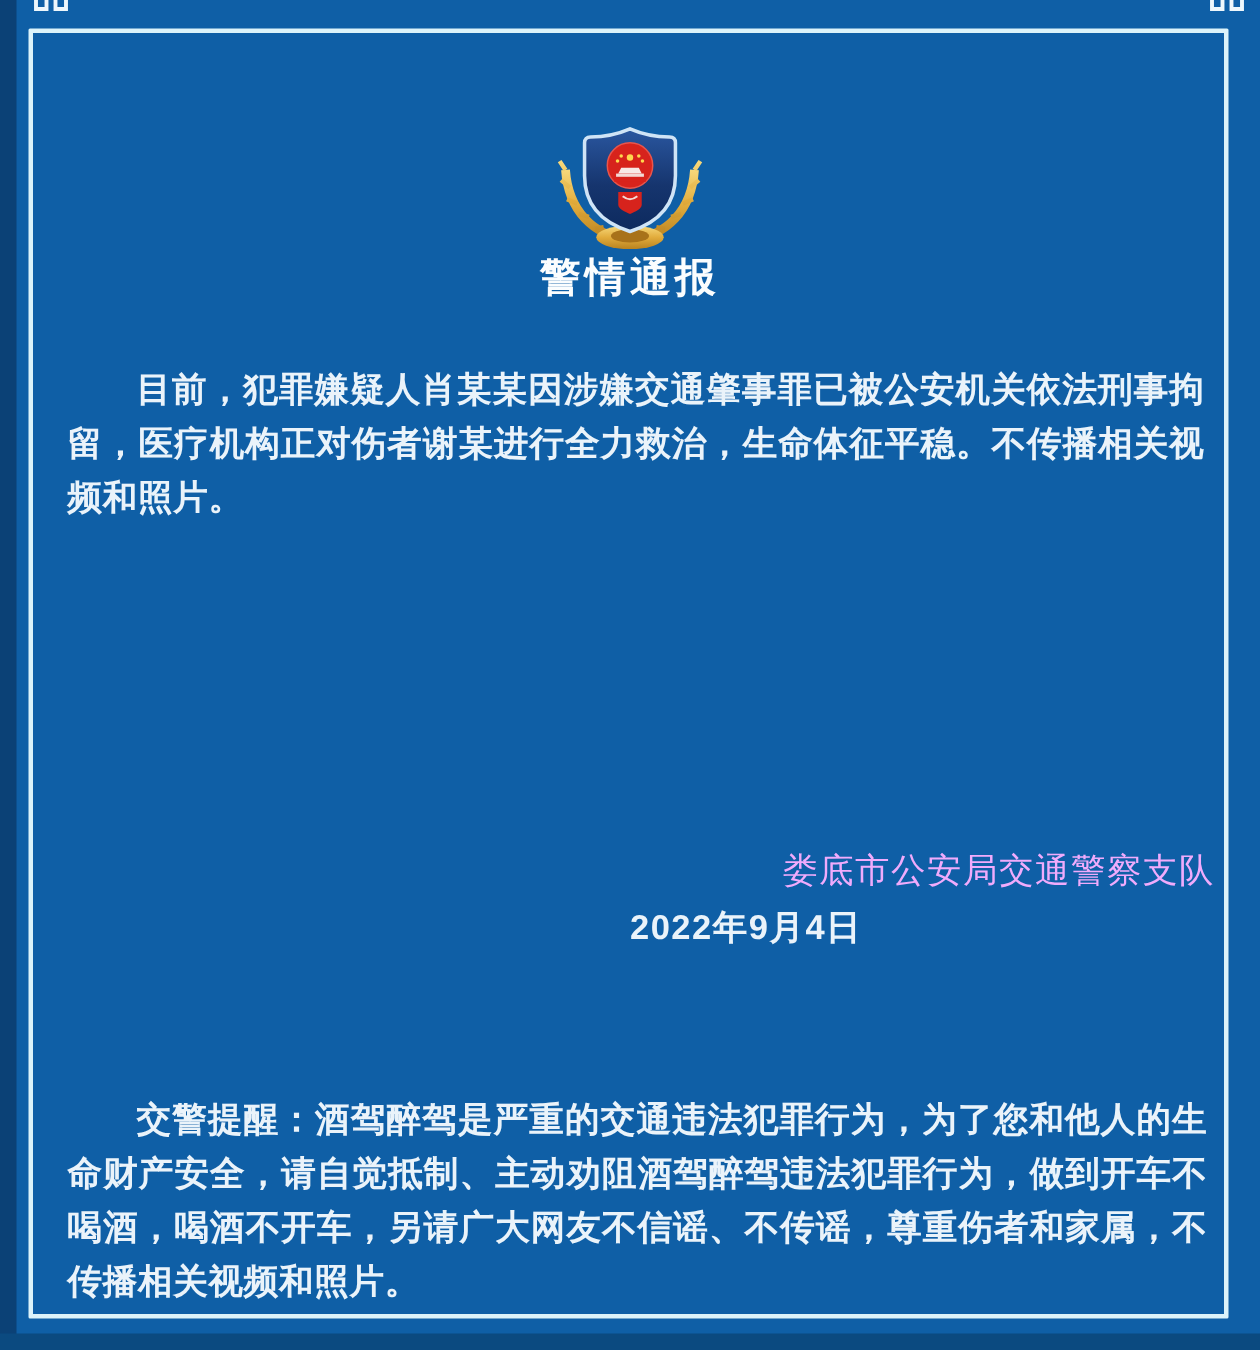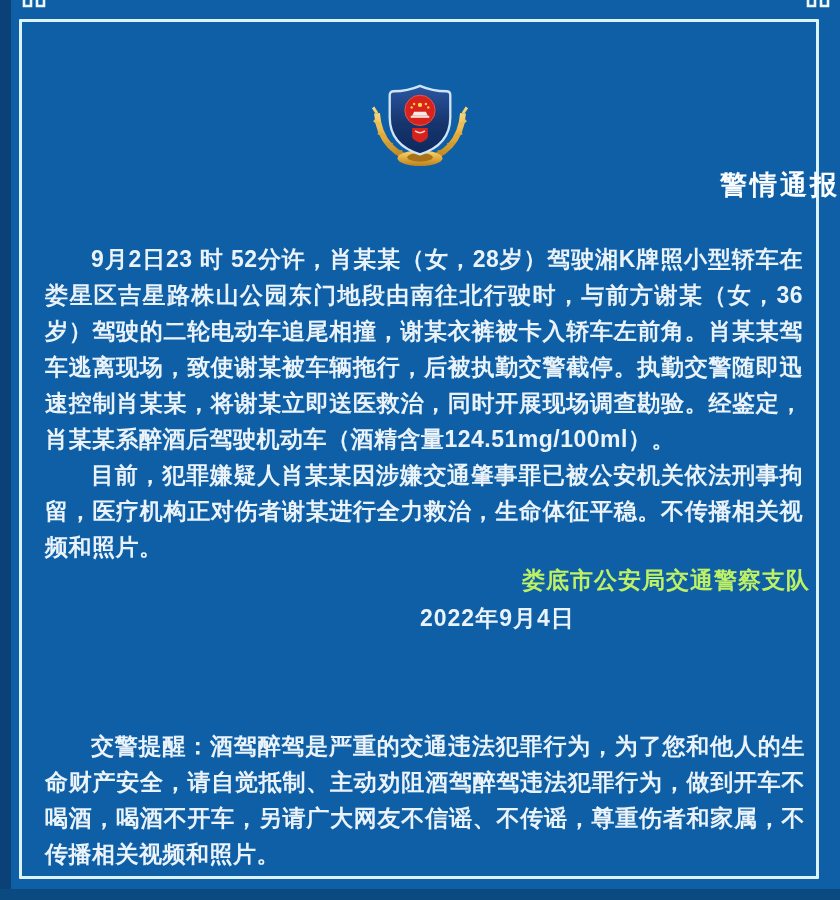--- a/index.html
+++ b/index.html
@@ -22,33 +22,33 @@
   }
   
   .corner-mark{position:absolute;top:0;width:26px;height:10px;}
   .corner-mark.left{left:22px;}
   .corner-mark.right{left:806px;}
   
   .emblem{position:absolute;top:82px;left:50%;transform:translateX(-50%);}
   
   .title{
     position:absolute;top:167px;left:0;width:100%;
-    text-align:right;font-size:27px;font-weight:700;
+    text-align:center;font-size:27px;font-weight:700;
     letter-spacing:3px;color:#fbfdfe;
   }
   
   .main-text{position:absolute;left:45px;top:241px;width:758px;}
   .main-text p, .reminder p{
     margin:0;font-size:23px;line-height:36px;font-weight:700;
     color:#eaf3fa;text-align:justify;text-indent:2em;
     letter-spacing:0.5px;
   }
   .signature{
     position:absolute;top:565px;right:30px;
-    font-size:23px;font-weight:700;color:#bef264;letter-spacing:1px;
+    font-size:23px;font-weight:400;color:#f0abfc;letter-spacing:1px;
   }
   .date{
     position:absolute;top:603px;left:420px;
     font-size:23px;font-weight:700;color:#eaf3fa;letter-spacing:1px;text-align:right;
   }
   .reminder{position:absolute;left:45px;top:728px;width:760px;}
 </style>
 </head>
 <body>
 
@@ -103,21 +103,20 @@
       <rect x="45.5" y="34.5" width="19" height="2.2" fill="#f3d9d4"></rect>
       <rect x="44" y="38" width="22" height="2" fill="#d7231c"></rect>
       <path d="M47,47 h16 v9 c0,3.5 -8,6 -8,6 c0,0 -8,-2.5 -8,-6 Z" fill="#d7231c"></path>
       <path d="M50,50 q5,4 10,0" stroke="#f3d9d4" stroke-width="1.4" fill="none"></path>
     </g>
   </svg>
 
   <div class="title">警情通报</div>
 
   <div class="main-text">
-    <p>9月2日23 时 52分许，肖某某（女，28岁）驾驶湘K牌照小型轿车在娄星区吉星路株山公园东门地段由南往北行驶时，与前方谢某（女，36岁）驾驶的二轮电动车追尾相撞，谢某衣裤被卡入轿车左前角。肖某某驾车逃离现场，致使谢某被车辆拖行，后被执勤交警截停。执勤交警随即迅速控制肖某某，将谢某立即送医救治，同时开展现场调查勘验。经鉴定，肖某某系醉酒后驾驶机动车（酒精含量124.51mg/100ml）。</p>
     <p>目前，犯罪嫌疑人肖某某因涉嫌交通肇事罪已被公安机关依法刑事拘留，医疗机构正对伤者谢某进行全力救治，生命体征平稳。不传播相关视频和照片。</p>
   </div>
 
   <div class="signature">娄底市公安局交通警察支队</div>
   <div class="date">2022年9月4日</div>
 
   <div class="reminder">
     <p>交警提醒：酒驾醉驾是严重的交通违法犯罪行为，为了您和他人的生命财产安全，请自觉抵制、主动劝阻酒驾醉驾违法犯罪行为，做到开车不喝酒，喝酒不开车，另请广大网友不信谣、不传谣，尊重伤者和家属，不传播相关视频和照片。</p>
   </div>
 

